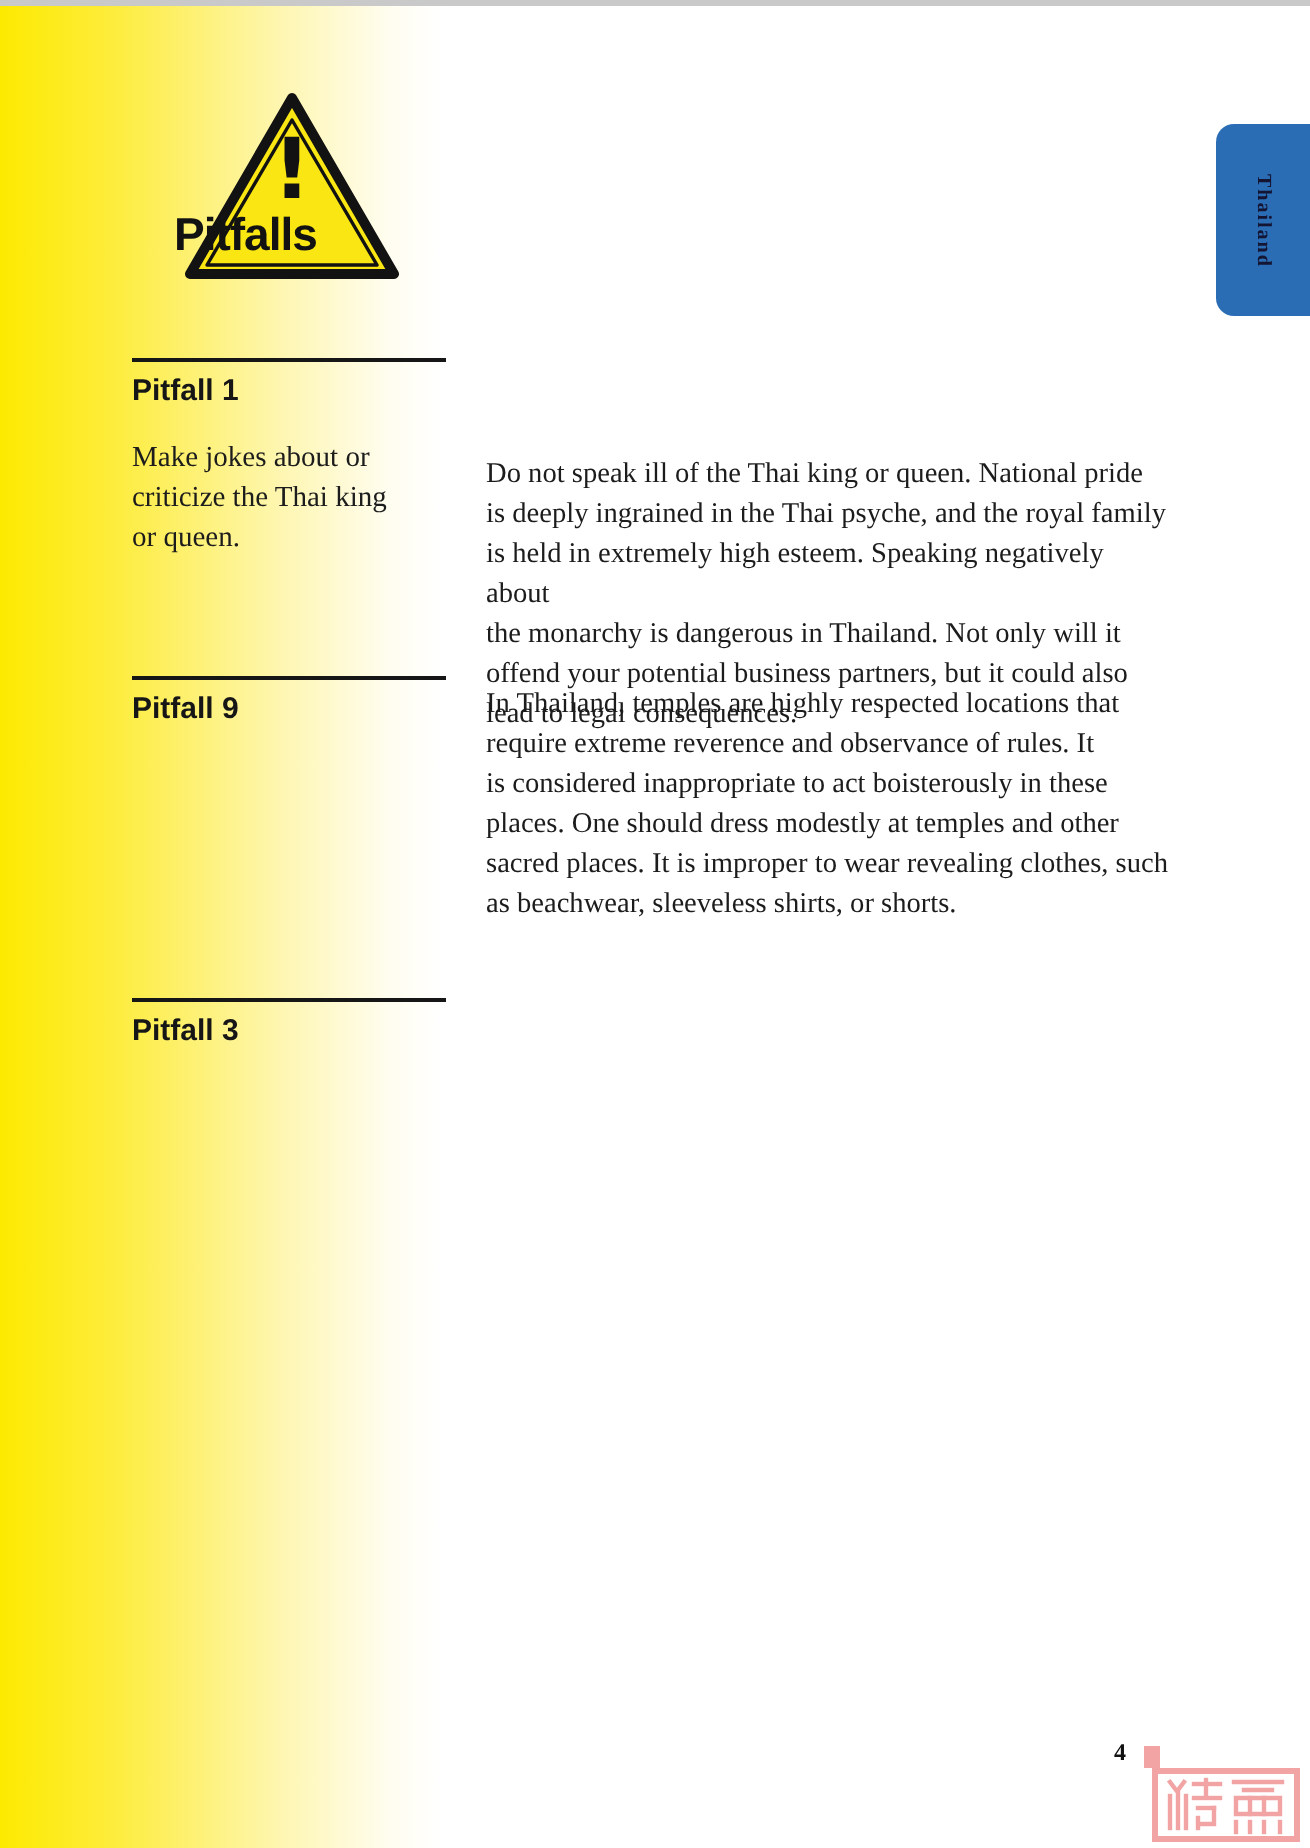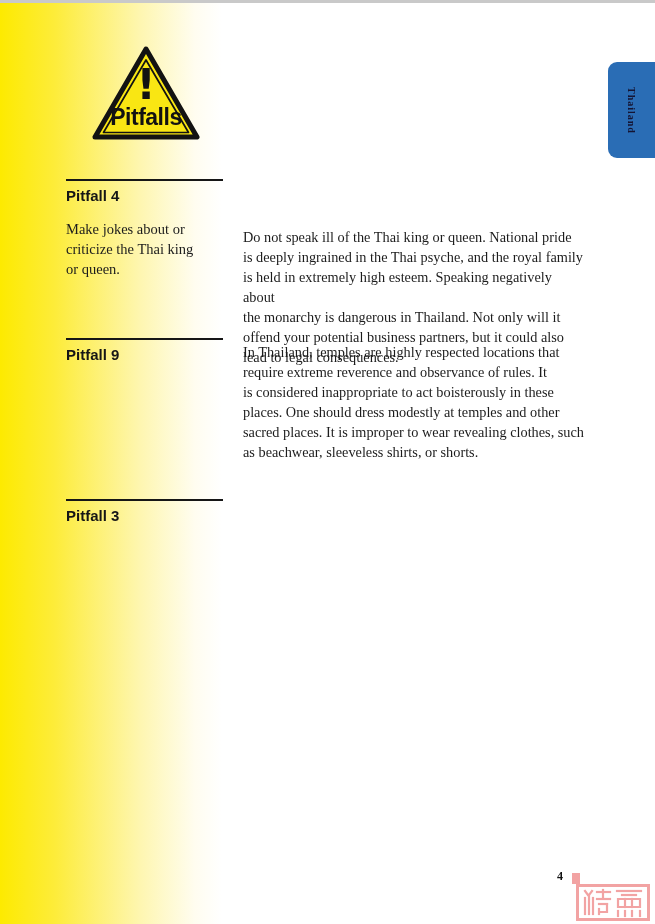--- a/index.html
+++ b/index.html
@@ -28,21 +28,21 @@
 
   
   .badge{position:absolute;left:87px;top:44px;width:118px;height:98px;}
   .badge svg{position:absolute;left:0;top:0;}
   .badge .excl{
     position:absolute;top:20px;left:0;right:0;text-align:center;
     font-family:"DejaVu Sans", sans-serif;font-weight:900;font-size:42px;line-height:1;
     color:#121212;
   }
   .badge .badge-label{
-    position:absolute;top:60px;left:0;right:0;text-align:center;
+    position:absolute;top:60px;left:0;right:0;
     font-family:"Liberation Sans", sans-serif;font-weight:700;font-size:23px;
     color:#121212;letter-spacing:-0.5px;
   }
 
   
   .lcol{position:absolute;left:66px;width:176px;}
   .lcol .rule{width:157px;height:0;border-top:2px solid #161616;}
   .lcol h3{
     margin:6px 0 0 0;
     font-family:"Liberation Sans", sans-serif;
@@ -91,21 +91,21 @@
         <path d="M59 5 L110 93 L8 93 Z" fill="#f9e613" stroke="#121212" stroke-width="5" stroke-linejoin="round"></path>
         <path d="M59 16 L101.5 88.5 L16.5 88.5 Z" fill="none" stroke="#121212" stroke-width="1.7" stroke-linejoin="round"></path>
       </svg>
     </span>
     <div class="excl">!</div>
     <div class="badge-label">Pitfalls</div>
   </div>
 
   <div class="lcol s1">
     <div class="rule"></div>
-    <h3>Pitfall 4</h3>
+    <h3>Pitfall 1</h3>
     <p class="statement">Make jokes about or
 criticize the Thai king
 or queen.</p>
   </div>
   <div class="bcol b1">Do not speak ill of the Thai king or queen. National pride
 is deeply ingrained in the Thai psyche, and the royal family
 is held in extremely high esteem. Speaking negatively about
 the monarchy is dangerous in Thailand. Not only will it
 offend your potential business partners, but it could also
 lead to legal consequences.</div>

